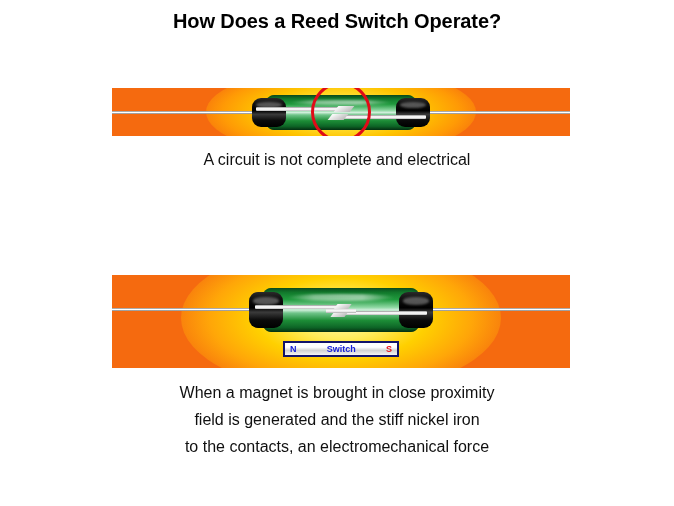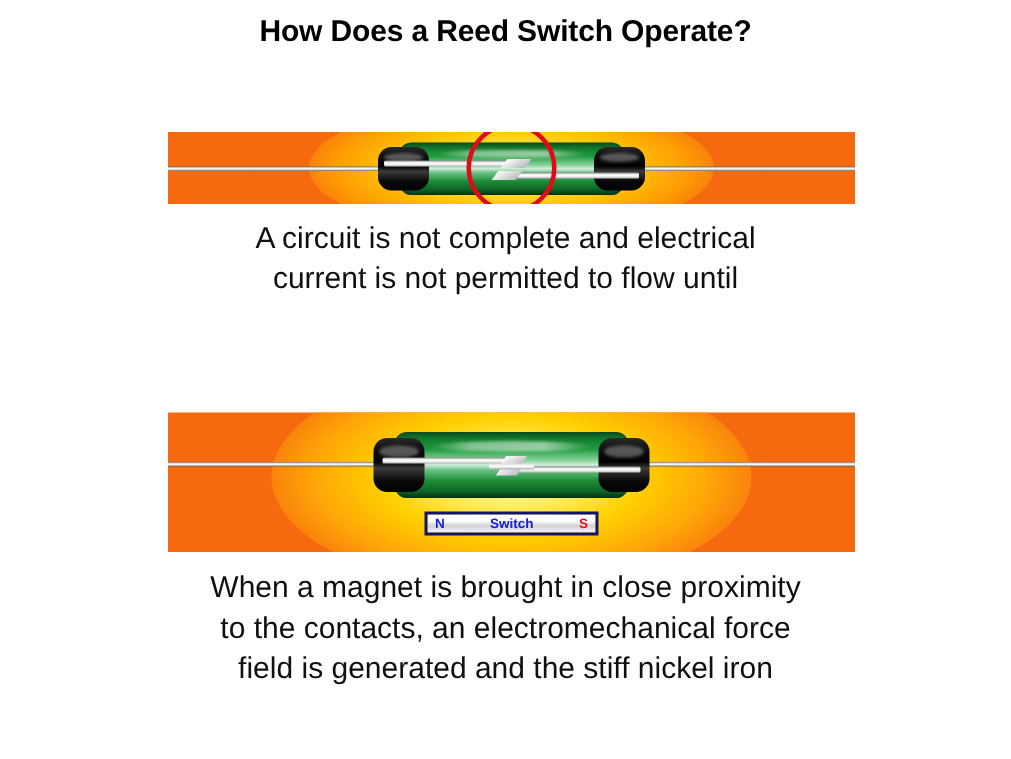--- a/index.html
+++ b/index.html
@@ -226,21 +226,21 @@
   .pole-n { color: #1820d8; }
   .magnet-word { color: #1820d8; }
   .pole-s { color: #e8121b; }
 
   
   .caption {
     position: absolute;
     left: 0;
     width: 674px;
     text-align: center;
-    font-size: 20px;
+    font-size: 16px;
     line-height: 27px;
     color: #101010;
   }
   #caption-open   { top: 146px; }
   #caption-closed { top: 379px; }
   .caption-line { display: block; }
 </style>
 </head>
 <body>
 
@@ -269,21 +269,20 @@
     <div class="blade-step-left"></div>
     <div class="blade blade-right"></div>
     <div class="blade-step-right"></div>
   </div>
 
   <div id="contact-highlight-circle"></div>
 </div>
 
 <div class="caption" id="caption-open">
   <span class="caption-line">A circuit is not complete and electrical</span>
-  <span class="caption-line">current is not permitted to flow until</span>
 </div>
 
 <div class="figure" id="figure-closed">
 
   <div class="glow" id="glow-closed"></div>
 
   <div class="lead-wire"></div>
 
   <div class="switch" id="switch-closed">
 
@@ -307,15 +306,15 @@
 
   <div id="magnet-bar">
     <span class="pole-n">N</span>
     <span class="magnet-word">Switch</span>
     <span class="pole-s">S</span>
   </div>
 </div>
 
 <div class="caption" id="caption-closed">
   <span class="caption-line">When a magnet is brought in close proximity</span>
+  <span class="caption-line">field is generated and the stiff nickel iron</span>
   <span class="caption-line">to the contacts, an electromechanical force</span>
-  <span class="caption-line">field is generated and the stiff nickel iron</span>
 </div>
 
 </body></html>

